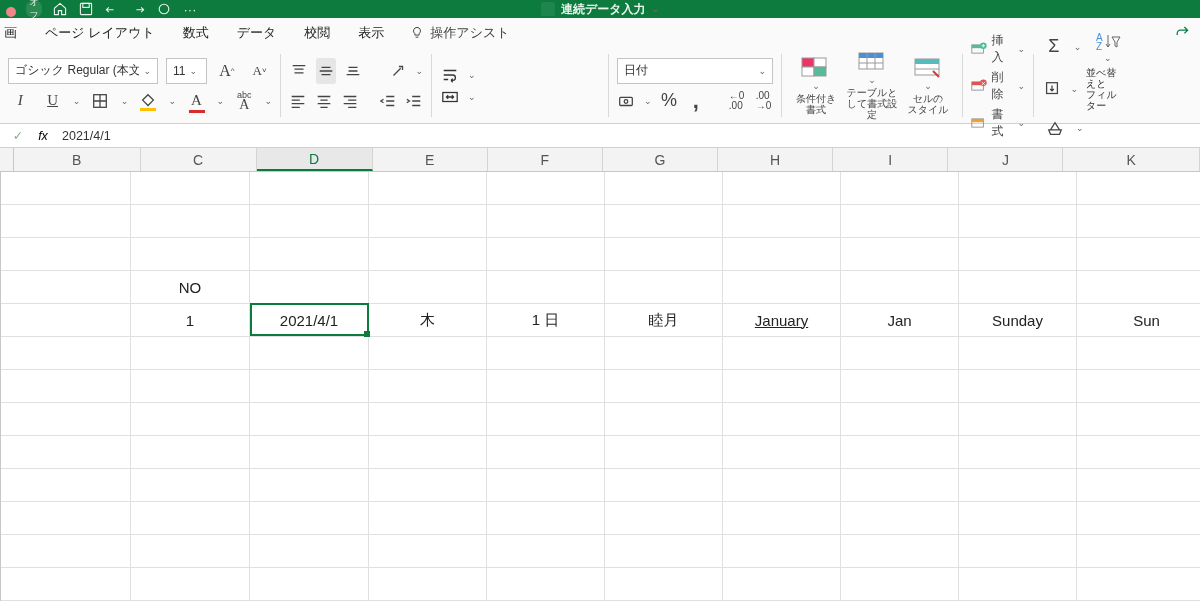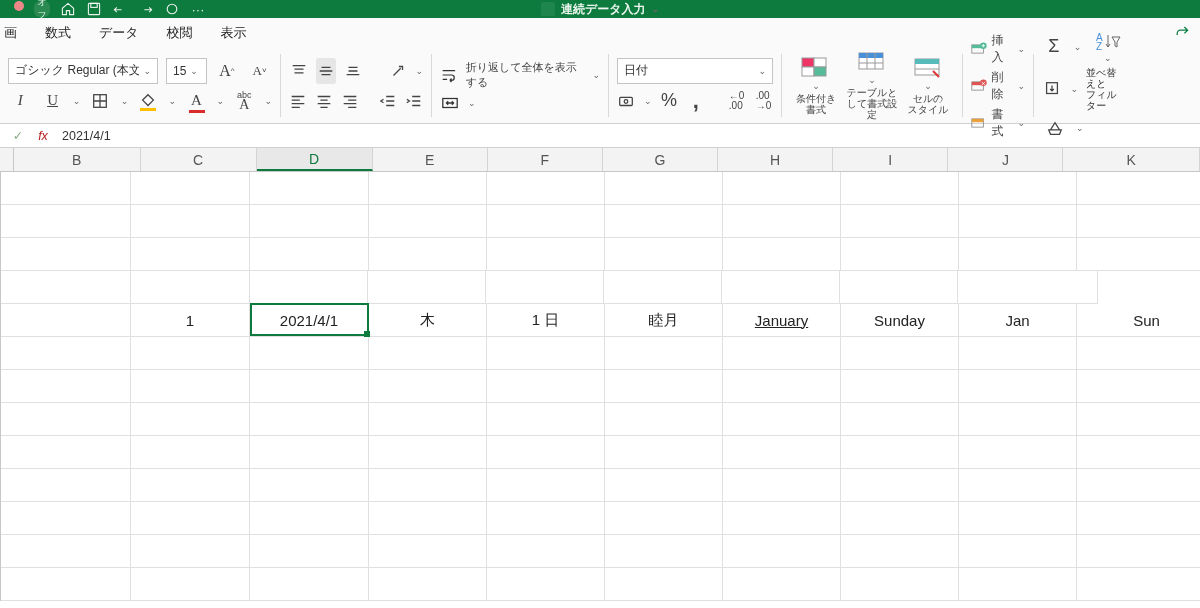--- a/index.html
+++ b/index.html
@@ -1,20 +1,20 @@
 <!DOCTYPE html>
 <html><head>
 <meta charset="utf-8">
 <style>
 * { box-sizing: border-box; margin: 0; padding: 0; font-family: -apple-system, "Helvetica Neue", Arial, sans-serif; }
 body { width: 1200px; height: 608px; background: #fff; overflow: hidden; font-size: 13px; color: #333; }
 
 
 .titlebar { height: 18px; background: #0d7a3e; display: flex; align-items: center; color: #fff; position: relative; }
-.titlebar .left { display: flex; align-items: flex-start; gap: 10px; padding-left: 6px; margin-left: 8px; }
+.titlebar .left { display: flex; align-items: flex-end; gap: 10px; padding-left: 6px; }
 .titlebar .traffic { width: 10px; height: 10px; border-radius: 50%; background: #e88; }
 .titlebar .qatool { width: 16px; height: 16px; display: flex; align-items: center; justify-content: center; color: rgba(255,255,255,.9); }
 .titlebar .titlewrap { position: absolute; left: 50%; transform: translateX(-50%); display: flex; align-items: center; gap: 6px; color: #eaf6ee; font-size: 12px; font-weight: 600; }
 .titlebar .docicon { width: 14px; height: 14px; background: #1e864d; border-radius: 2px; display: inline-block; }
 
 
 .tabsrow { height: 30px; background: #fafafa; border-bottom: 0; display: flex; align-items: flex-end; padding-left: 0; gap: 4px; font-size: 13px; }
 .tabsrow .tab { padding: 6px 12px; color: #222; cursor: pointer; }
 .tabsrow .tab:first-child { padding-left: 4px; }
 .tabsrow .assist { display: flex; align-items: center; gap: 6px; padding: 6px 10px; color: #444; }
@@ -34,21 +34,21 @@
 .stackbtn { display: flex; flex-direction: column; align-items: center; justify-content: center; width: 56px; font-size: 10px; color: #444; gap: 2px; cursor: pointer; }
 .stackbtn .ic { width: 30px; height: 22px; display: flex; align-items: center; justify-content: center; }
 .lbl { font-size: 11px; color: #444; }
 .rightcol { display: flex; flex-direction: column; gap: 3px; font-size: 12px; color: #444; }
 .rightcol .line { display: flex; align-items: center; gap: 4px; cursor: pointer; }
 .rightcol .ic { width: 18px; height: 14px; }
 
 
 .formulabar { height: 24px; border-bottom: 1px solid #d0d0d0; display: flex; align-items: center; font-size: 12.5px; }
 .formulabar .namebox { width: 8px; }
-.formulabar .fx { width: 30px; text-align: center; font-style: italic; color: #b91c1c; }
+.formulabar .fx { width: 30px; text-align: center; font-style: italic; color: #000000; }
 .formulabar .val { flex: 1; padding-left: 4px; }
 
 
 .colheaders { height: 24px; display: flex; background: #f3f3f3; border-bottom: 1px solid #c7c7c7; }
 .rowheadspacer { width: 14px; background: #f3f3f3; border-right: 1px solid #c7c7c7; }
 .colhead { border-right: 1px solid #d4d4d4; display: flex; align-items: center; justify-content: center; font-size: 14px; color: #555; cursor: pointer; }
 .colhead.active { background: #e8e8e8; color: #0d7a3e; border-bottom: 2px solid #0d7a3e; }
 
 
 .gridbody { display: flex; }
@@ -99,41 +99,48 @@
   </div>
   <div class="titlewrap">
     <span class="docicon"></span>
     <span>連続データ入力</span>
     <span class="chev">⌄</span>
   </div>
 </div>
 
 <div class="tabsrow">
   <div class="tab">画</div>
+  <div class="tab">ページ レイアウト</div>
   <div class="tab">数式</div>
   <div class="tab">データ</div>
   <div class="tab">校閲</div>
   <div class="tab">表示</div>
+  <div class="assist">
+    <svg width="14" height="14" viewBox="0 0 20 20" class="svgicon">
+        <path d="M10 2a5 5 0 0 1 3 9v2H7v-2a5 5 0 0 1 3-9zM8 16h4"></path>
+      </svg>
+    <span>操作アシスト</span>
+  </div>
   <div class="share">
     <svg width="16" height="16" viewBox="0 0 20 20" stroke="#0a7f44" fill="none" stroke-width="1.6">
         <path d="M13 5l4 4-4 4M17 9H8a4 4 0 0 0-4 4v2"></path>
       </svg>
   </div>
 </div>
 
 <div class="ribbon">
 
   <div class="group" style="width:280px">
     <div class="row">
       <div class="ctrl" style="width:150px">
         <span style="white-space:nowrap;overflow:hidden">ゴシック Regular (本文)</span>
         <span class="chev">⌄</span>
       </div>
       <div class="ctrl" style="width:42px">
-        <span>15</span>
+        <span>11</span>
         <span class="chev">⌄</span>
       </div>
       <div class="iconbtn" style="font-size:16px;font-family:serif">A<sup style="font-size:8px">^</sup></div>
       <div class="iconbtn" style="font-size:13px;font-family:serif">A<sup style="font-size:8px">˅</sup></div>
     </div>
     <div class="row">
       <div class="iconbtn" style="font-style:italic;font-family:serif;font-size:15px">I</div>
       <div class="iconbtn" style="text-decoration:underline;font-family:serif;font-size:15px">U</div>
       <span class="chev">⌄</span>
       <div class="iconbtn">
@@ -217,21 +224,20 @@
     </div>
   </div>
 
   <div class="sep"></div>
 
   <div class="group" style="width:176px">
     <div class="row" style="cursor:pointer">
       <svg width="20" height="18" viewBox="0 0 20 20" class="svgicon">
           <path d="M3 5h14M3 10h10a3 3 0 0 1 0 6h-2m0 0l2-2m-2 2l2 2M3 15h5"></path>
         </svg>
-      <span class="lbl">折り返して全体を表示する</span>
       <span class="chev">⌄</span>
     </div>
     <div class="row" style="cursor:pointer">
       <svg width="20" height="18" viewBox="0 0 20 20" class="svgicon">
           <rect x="2" y="5" width="16" height="10"></rect>
           <path d="M6 10h8M8 8l-2 2 2 2M12 8l2 2-2 2"></path>
         </svg>
       <span class="chev">⌄</span>
     </div>
   </div>
@@ -449,39 +455,40 @@
         <div class="cell" style="width: 118px;"></div>
         <div class="cell" style="width: 118px;"></div>
         <div class="cell" style="width: 118px;"></div>
         <div class="cell" style="width: 118px;"></div>
         <div class="cell" style="width: 118px;"></div>
         <div class="cell" style="width: 118px;"></div>
         <div class="cell" style="width: 140px;"></div>
       </div>
       <div class="gridrow">
         <div class="cell" style="width: 130px;"></div>
+        <div class="cell" style="width: 119px;">NO</div>
         <div class="cell" style="width: 119px;"></div>
         <div class="cell" style="width: 118px;"></div>
         <div class="cell" style="width: 118px;"></div>
         <div class="cell" style="width: 118px;"></div>
         <div class="cell" style="width: 118px;"></div>
         <div class="cell" style="width: 118px;"></div>
         <div class="cell" style="width: 118px;"></div>
         <div class="cell" style="width: 140px;"></div>
       </div>
       <div class="gridrow">
         <div class="cell" style="width: 130px;"></div>
         <div class="cell" style="width: 119px;">1</div>
         <div class="cell" style="width: 119px;">2021/4/1</div>
         <div class="cell" style="width: 118px;">木</div>
         <div class="cell" style="width: 118px;">1 日</div>
         <div class="cell" style="width: 118px;">睦月</div>
         <div class="cell" style="width: 118px; text-decoration: underline;">January</div>
+        <div class="cell" style="width: 118px;">Jan</div>
         <div class="cell" style="width: 118px;">Sunday</div>
-        <div class="cell" style="width: 118px;">Jan</div>
         <div class="cell" style="width: 140px;">Sun</div>
       </div>
       <div class="gridrow">
         <div class="cell" style="width: 130px;"></div>
         <div class="cell" style="width: 119px;"></div>
         <div class="cell" style="width: 119px;"></div>
         <div class="cell" style="width: 118px;"></div>
         <div class="cell" style="width: 118px;"></div>
         <div class="cell" style="width: 118px;"></div>
         <div class="cell" style="width: 118px;"></div>

